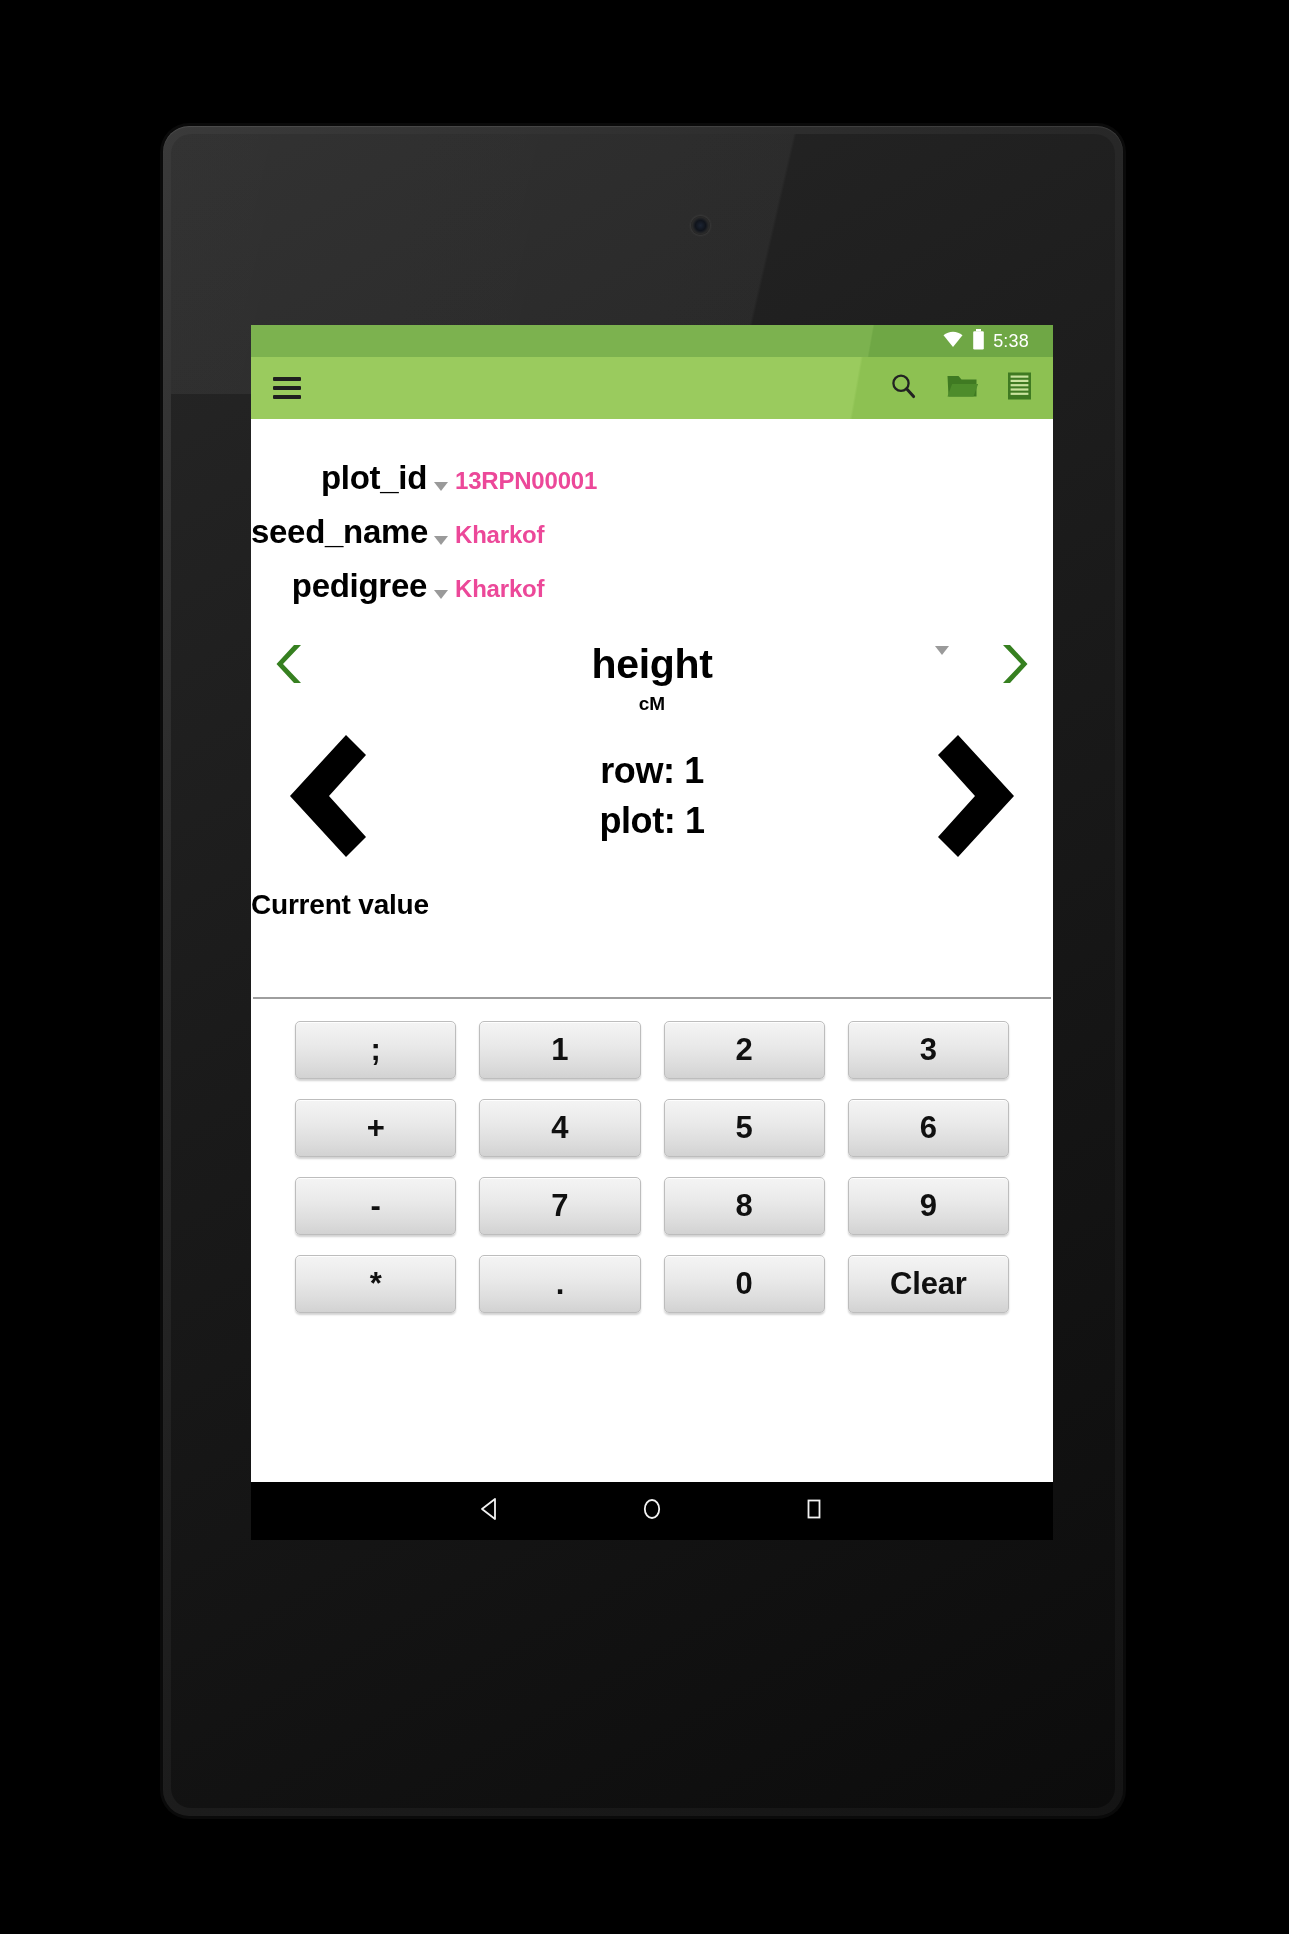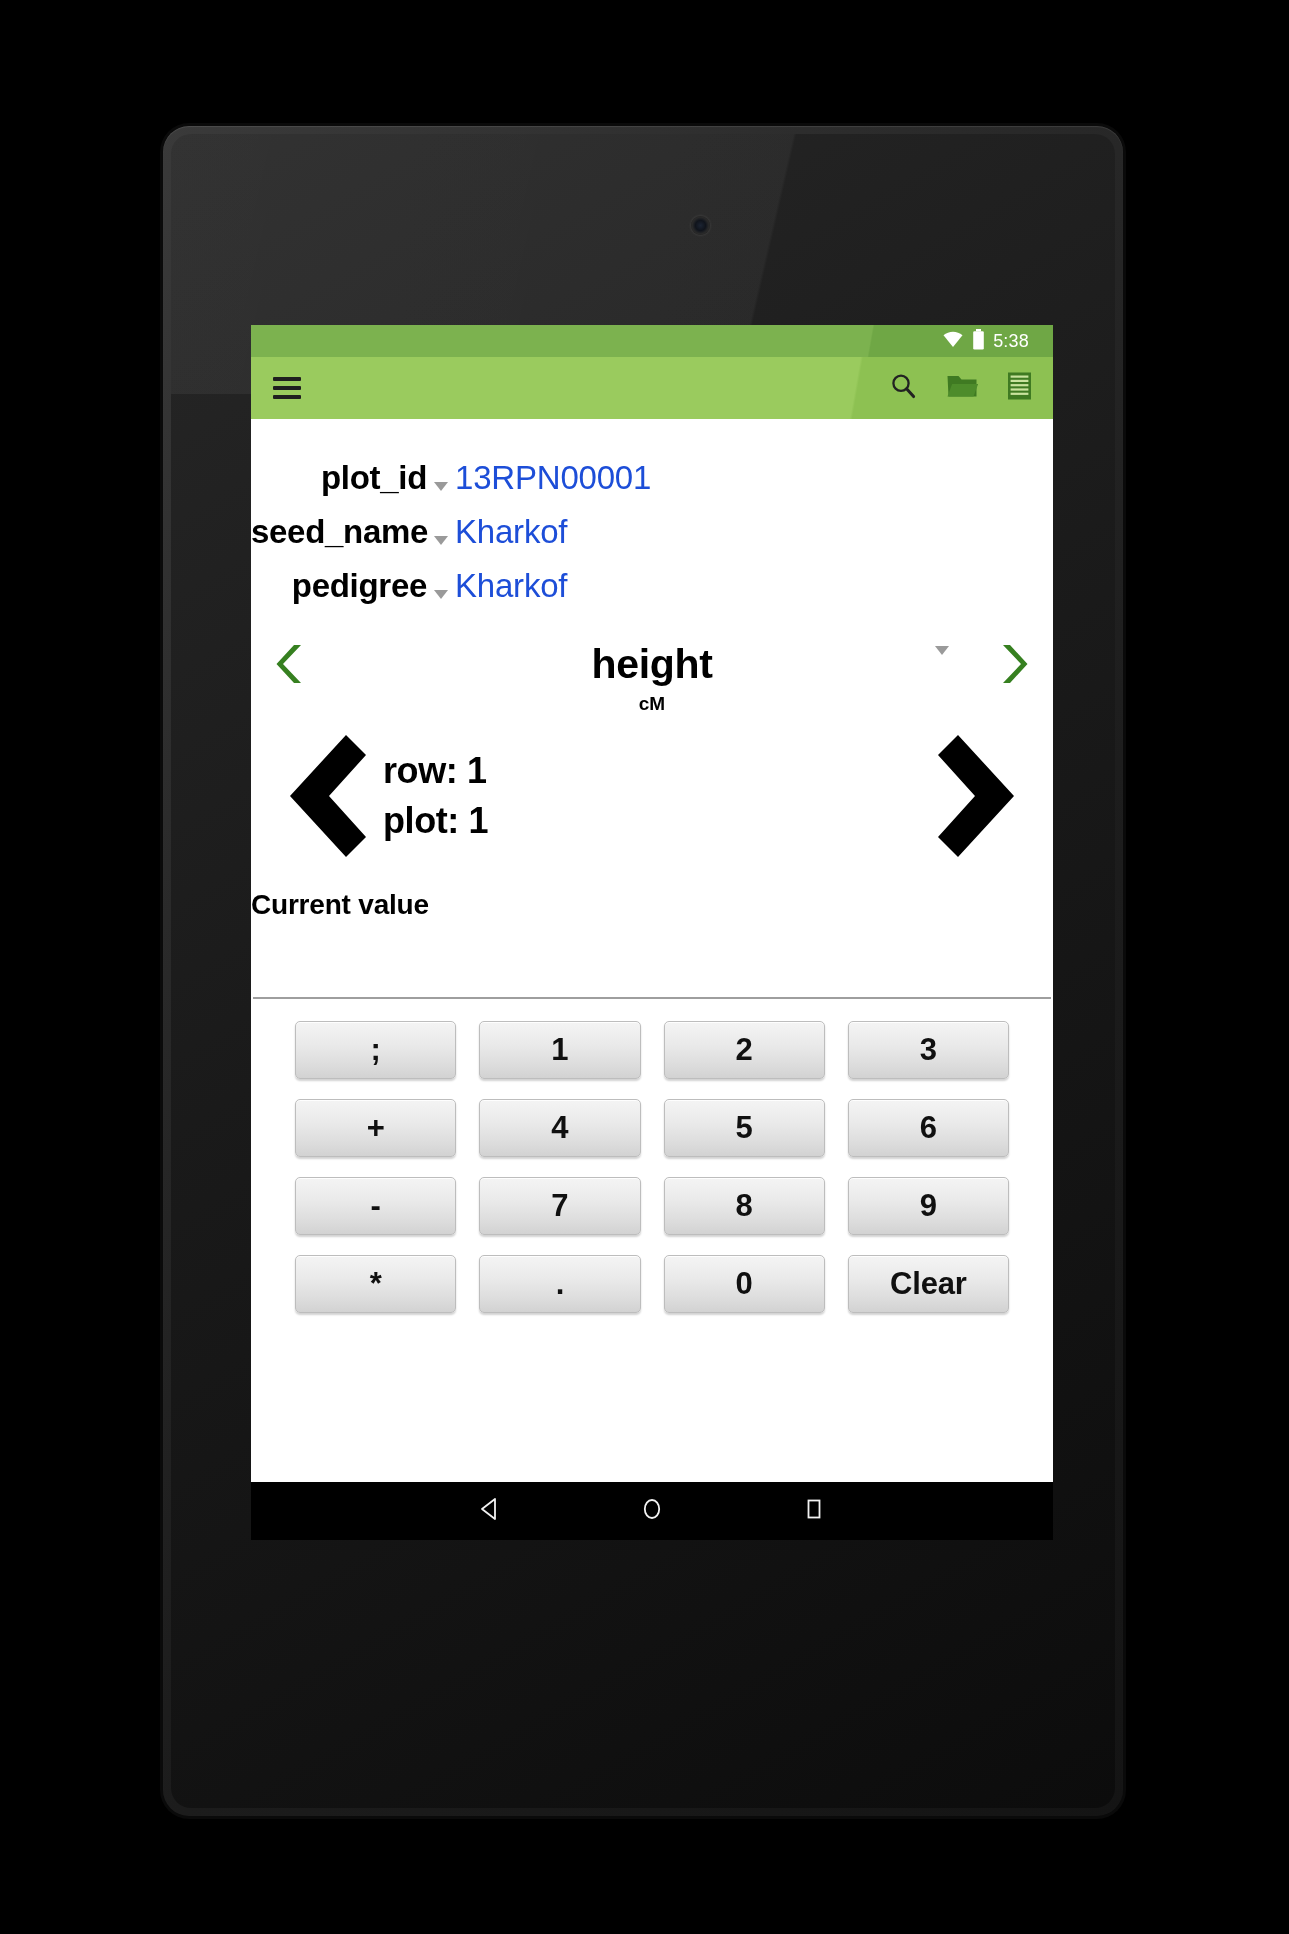--- a/index.html
+++ b/index.html
@@ -104,21 +104,21 @@
     width:28px; display:flex; justify-content:center; align-items:center;
     align-self:center;
   }
   .caret {
     width:0;height:0;
     border-left:7px solid transparent;
     border-right:7px solid transparent;
     border-top:9px solid #9a9a9a;
   }
   .field-value {
-    font-size:33px; font-weight:400; color:#1d4ed8;
+    font-size:24px; font-weight:700; color:#ec4899;
     letter-spacing:-0.2px; white-space:nowrap;
   }
 
   
   #trait-row {
     display:flex; align-items:center;
     height:66px; padding:0 14px;
     margin-top:6px;
   }
   .chev-sm { cursor:pointer; width:54px; display:flex; justify-content:center; }
@@ -134,21 +134,21 @@
     text-align:center; font-size:19px; font-weight:700; color:#000;
     margin-top:-4px;
   }
 
   
   #nav-row {
     display:flex; align-items:center;
     height:150px; padding:0 22px; margin-top:6px;
   }
   .chev-lg { cursor:pointer; width:110px; display:flex; justify-content:center; }
-  #nav-center { flex:1; text-align:left; }
+  #nav-center { flex:1; text-align:center; }
   .nav-line {
     font-size:36px; font-weight:700; color:#000;
     line-height:1.38; letter-spacing:-0.4px;
   }
 
   
   #current-value {
     text-align:left;
     font-size:28px; font-weight:700; color:#000;
     margin-top:18px; letter-spacing:-0.2px;

